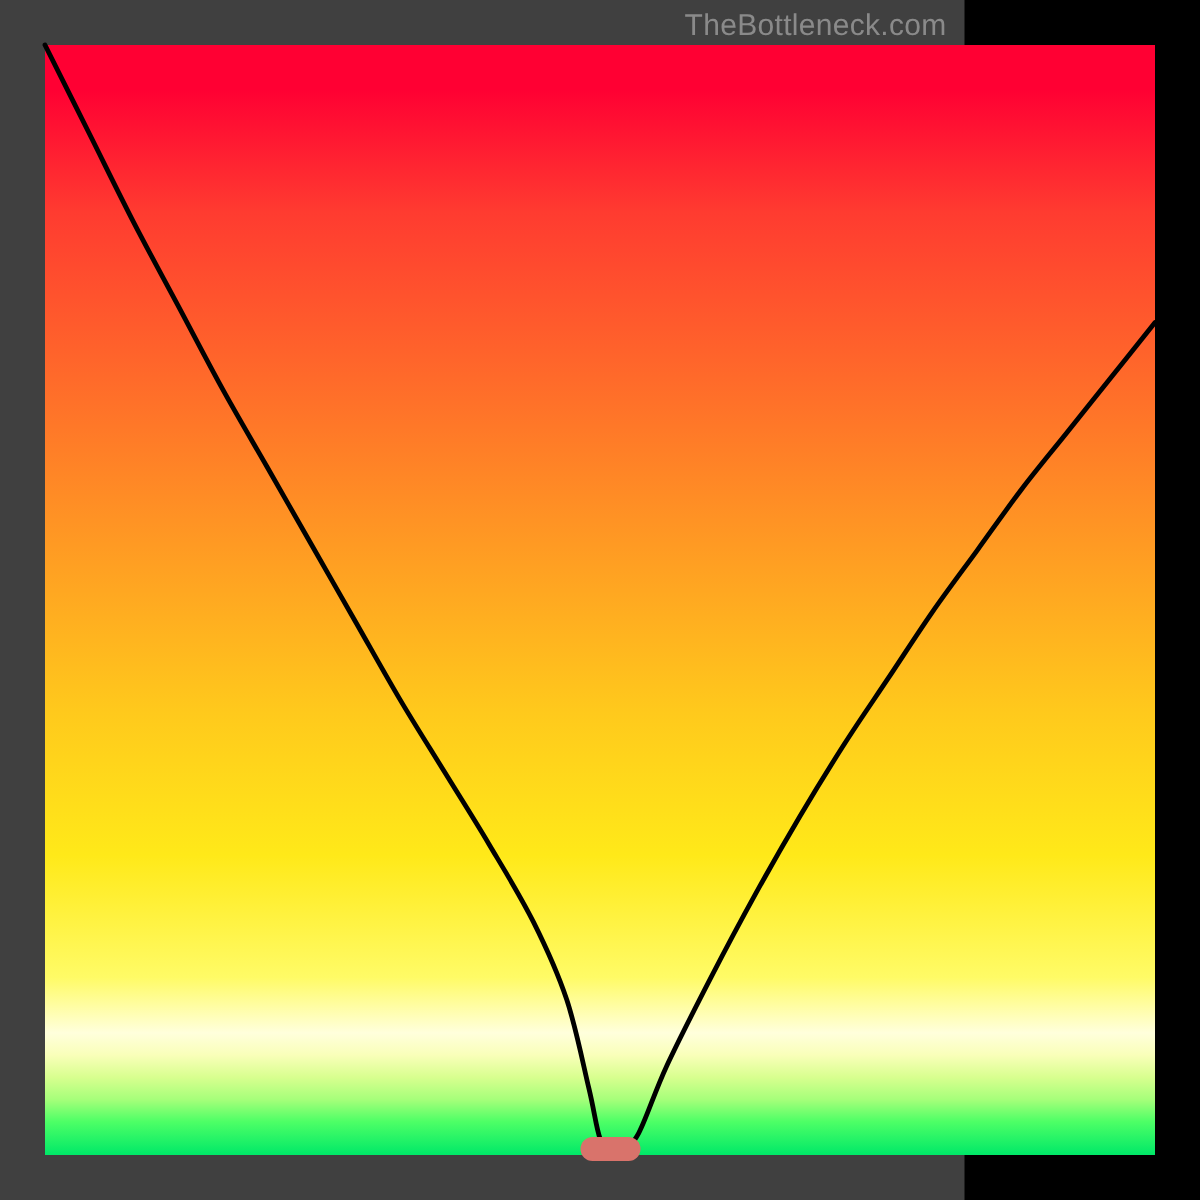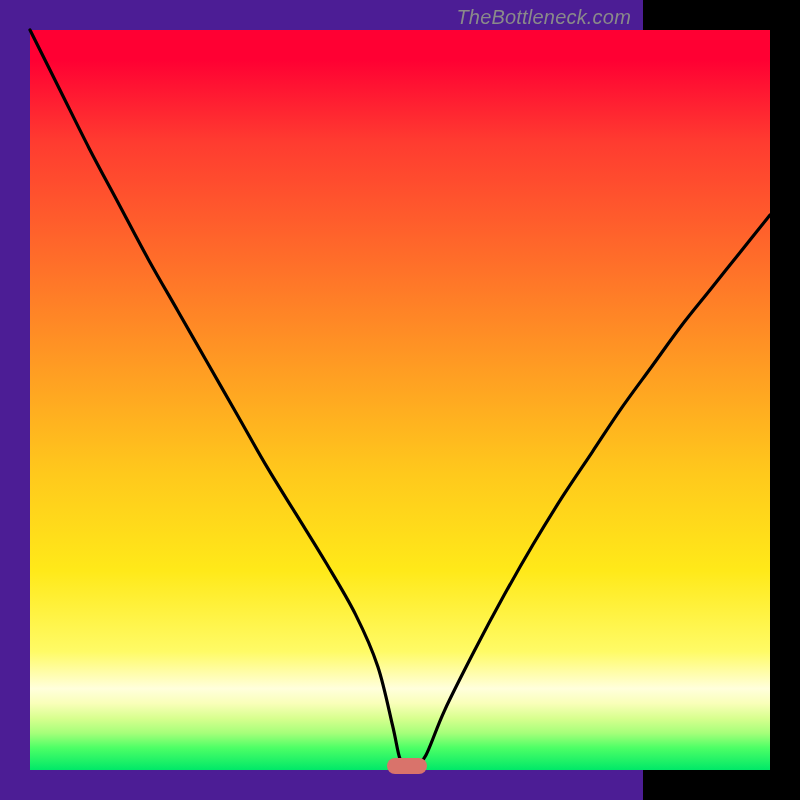--- a/index.html
+++ b/index.html
@@ -8,22 +8,21 @@
     width: 800px;
     height: 800px;
     background: #000;
     overflow: hidden;
     font-family: Arial, Helvetica, sans-serif;
   }
   .frame {
     position: relative;
     width: 643px;
     height: 800px;
-    background: #4c1d95;
-    font-style: italic;
+    background: #404040;
   }
   .plot-bg {
     position: absolute;
     left: 30px;
     top: 30px;
     width: 740px;
     height: 740px;
     background: linear-gradient(
       to bottom,
       #ff0033 0%,

